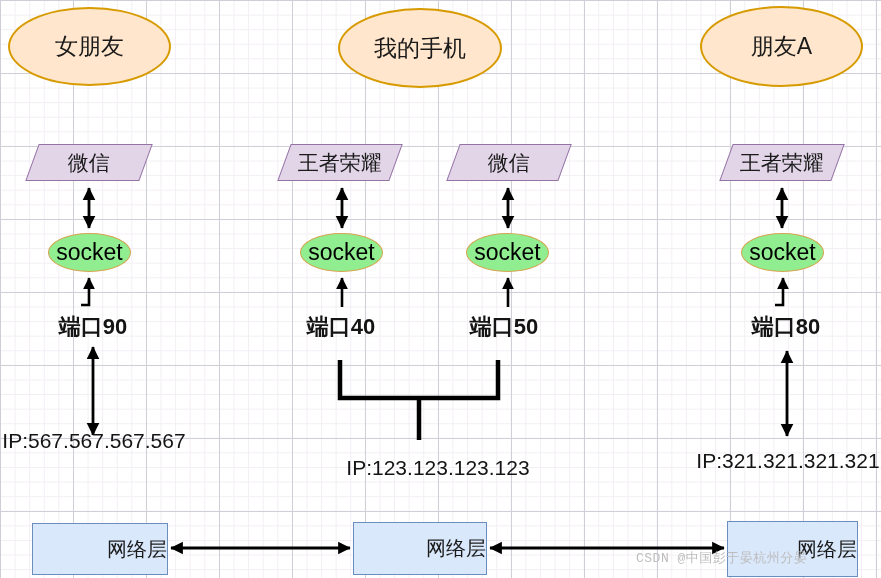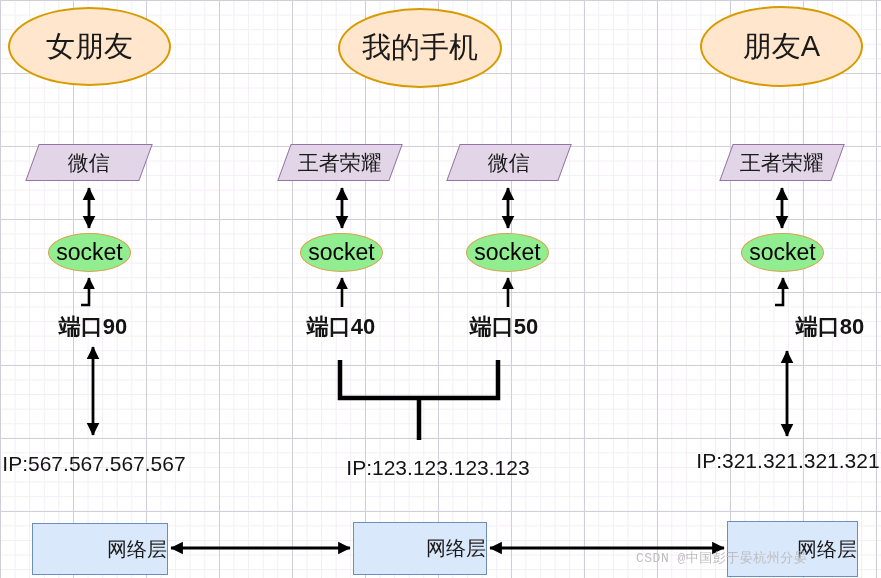--- a/index.html
+++ b/index.html
@@ -14,21 +14,21 @@
       linear-gradient(90deg,#f3eef4 1px, transparent 1px);
     background-size:73px 73px,73px 73px,14.6px 14.6px,14.6px 14.6px;
     color:#111;
   }
   .abs{position:absolute;}
   .actor{
     border-radius:50%;
     background:var(--device-fill,#FFE6CC);
     border:2px solid var(--device-stroke,#D79B00);
     display:flex;align-items:center;justify-content:center;
-    font-size:29px;color:#1a1a1a;box-sizing:border-box;
+    font-size:23px;color:#1a1a1a;box-sizing:border-box;
   }
   .para{
     height:37px;box-sizing:border-box;
     background:var(--app-fill,#E1D5E7);
     border:1.5px solid var(--app-stroke,#9673A6);
     transform:skewX(-20deg);
     display:flex;align-items:center;justify-content:center;
   }
   .para > span{transform:skewX(20deg);font-size:21px;color:#1a1a1a;white-space:nowrap;}
   .socket{
@@ -122,23 +122,23 @@
   <div class="abs node socket" style="left:466px;top:233px;width:83px;height:39px;">
     <span>socket</span>
   </div>
   <div class="abs node socket" style="left:741px;top:233px;width:83px;height:39px;">
     <span>socket</span>
   </div>
 
   <div class="abs node portlbl" style="left:93px;top:312px;">端口90</div>
   <div class="abs node portlbl" style="left:341px;top:312px;">端口40</div>
   <div class="abs node portlbl" style="left:504px;top:312px;">端口50</div>
-  <div class="abs node portlbl" style="left:786px;top:312px;margin-left:44px;">端口80</div>
+  <div class="abs node portlbl" style="left:786px;top:312px;">端口80</div>
 
-  <div class="abs node iplbl" style="left:94px;top:452px;">IP:567.567.567.567</div>
+  <div class="abs node iplbl" style="left:94px;top:429px;">IP:567.567.567.567</div>
   <div class="abs node iplbl" style="left:438px;top:456px;">IP:123.123.123.123</div>
   <div class="abs node iplbl" style="left:788px;top:449px;">IP:321.321.321.321</div>
 
   <div class="abs node netbox" style="left:32px;top:523px;width:136px;height:52px;">
     <span>网络层</span>
   </div>
   <div class="abs node netbox" style="left:353px;top:522px;width:134px;height:53px;">
     <span>网络层</span>
   </div>
   <div class="abs node netbox" style="left:727px;top:521px;width:131px;height:56px;">

